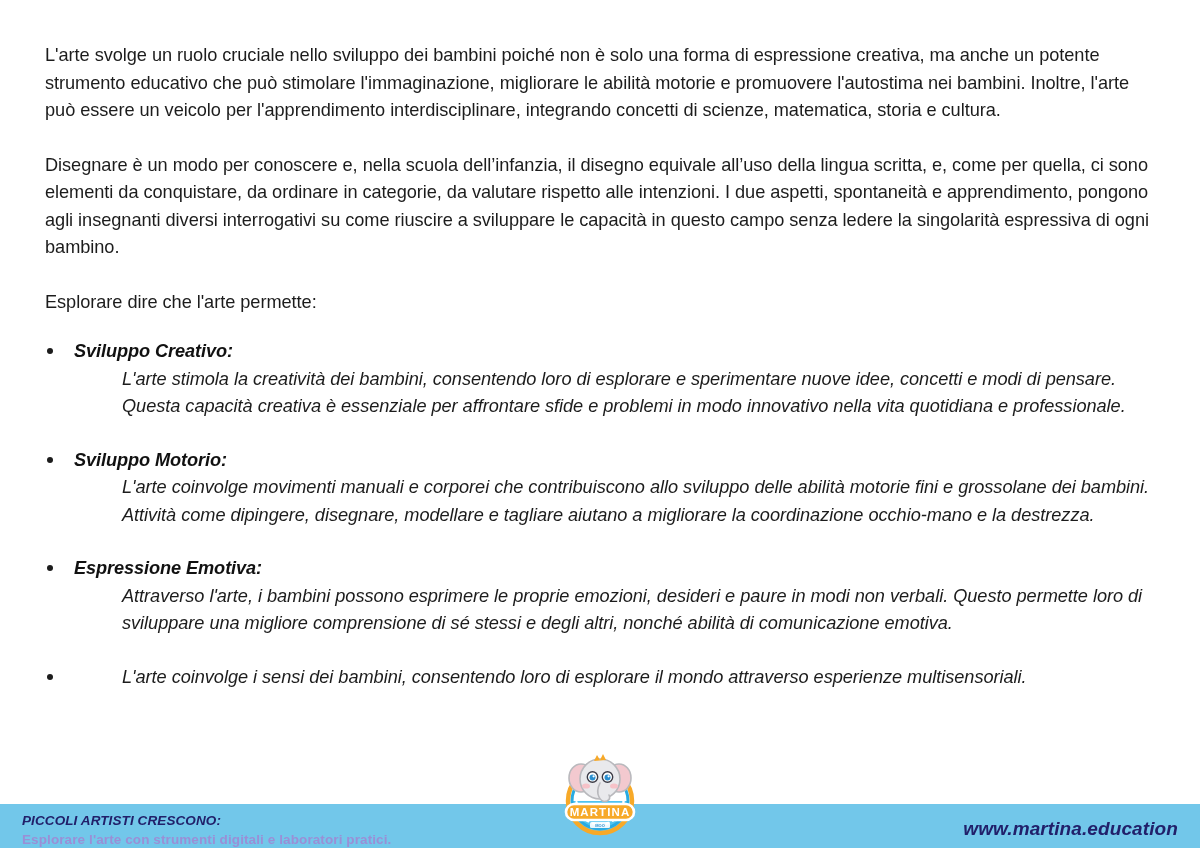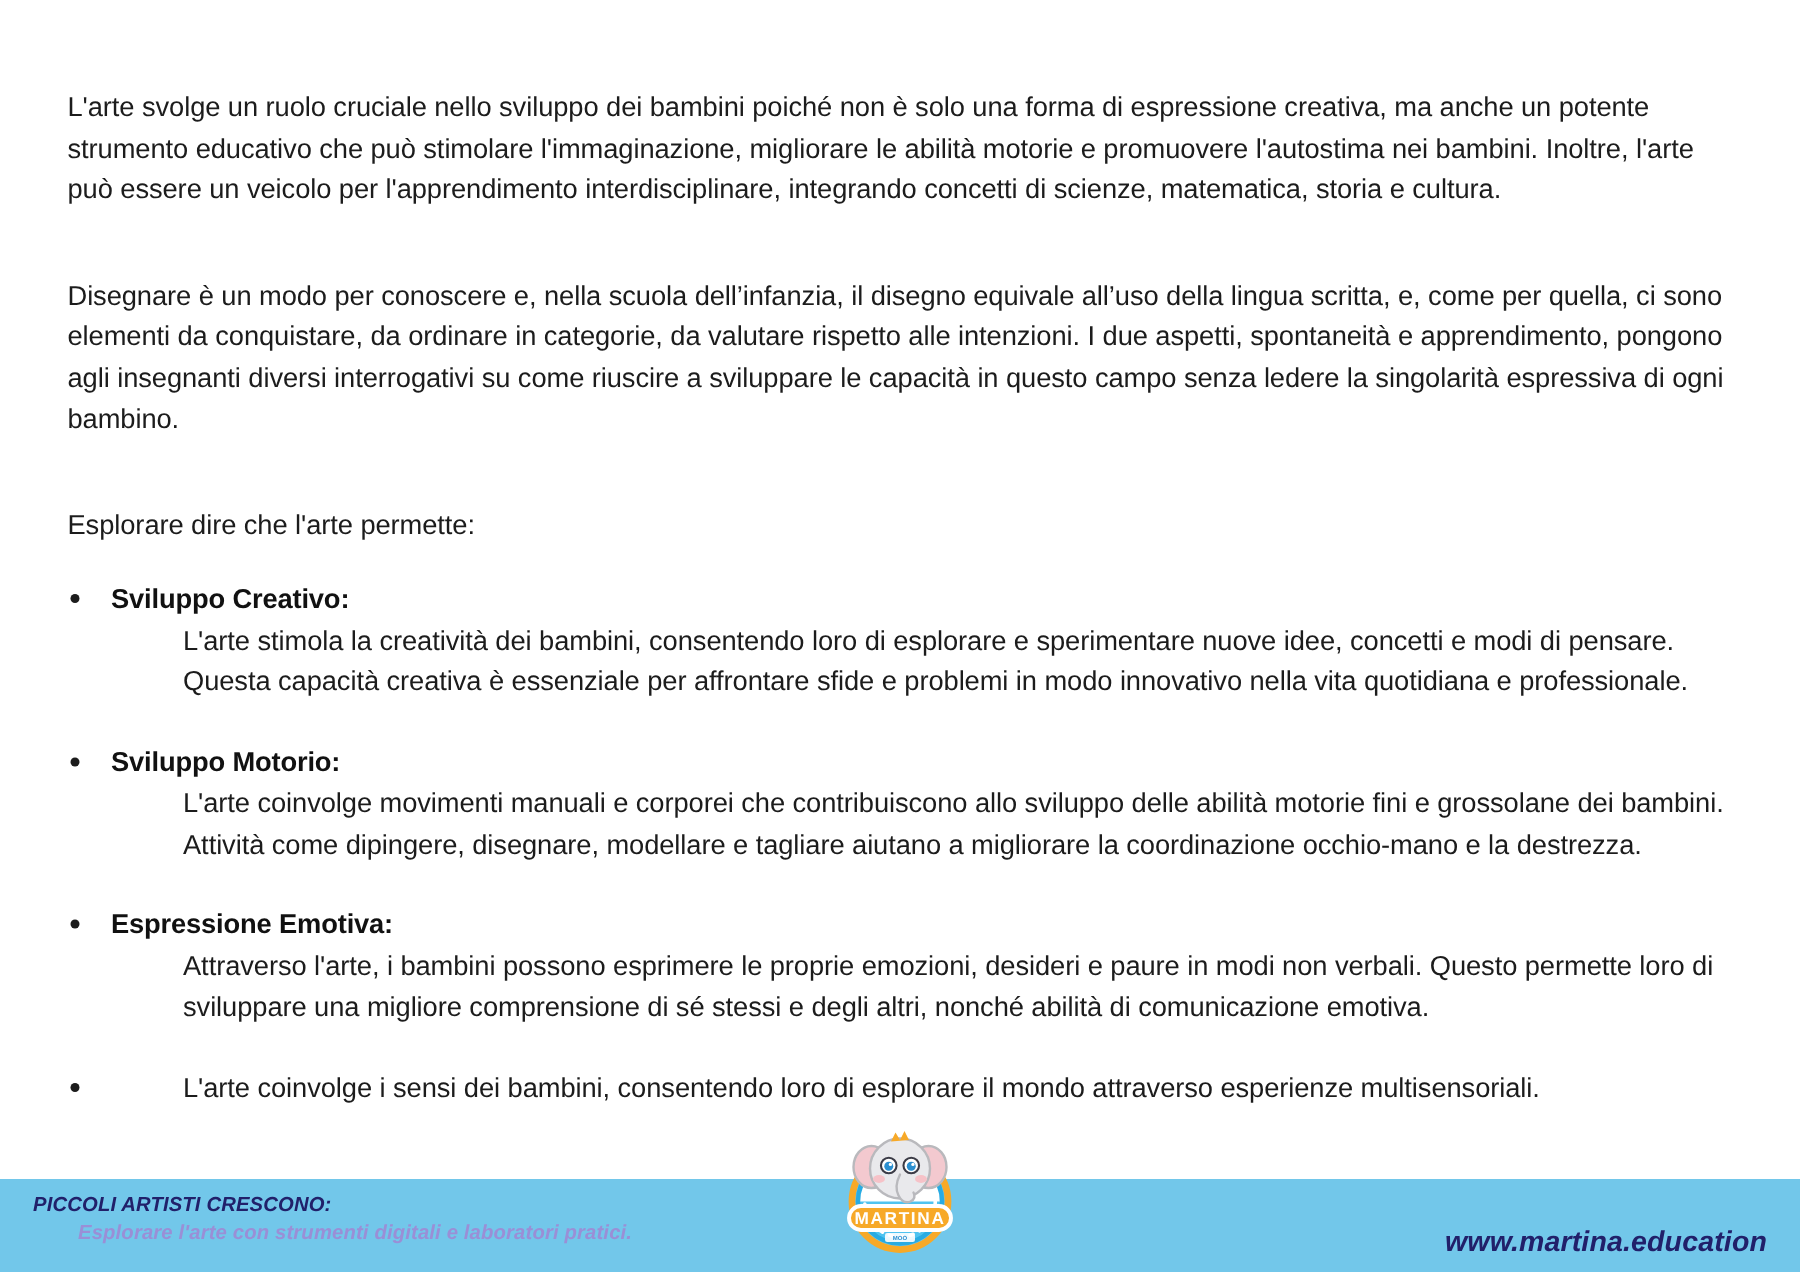--- a/index.html
+++ b/index.html
@@ -23,35 +23,36 @@
   }
 
   .content {
     position: absolute;
     left: 45px;
     top: 42px;
     width: 1110px;
   }
 
   p.para {
-    margin: 16px 0 0 0;
+    margin: 0 0 0 0;
     font-size: 18.2px;
     line-height: 27.5px;
     color: #1c1c1c;
     letter-spacing: -0.05px;
   }
 
   .gap-1 { height: 27px; }
   .gap-2 { height: 27px; }
   .gap-3 { height: 22px; }
 
   ul.bullets {
     list-style: none;
     margin: 0;
     padding: 0;
+    font-style: italic;
   }
 
   li.bullet-item {
     position: relative;
     padding-left: 29px;
     margin-bottom: 26px;
   }
   li.bullet-item:last-child { margin-bottom: 0; }
 
   li.bullet-item .dot {
@@ -81,21 +82,21 @@
     letter-spacing: -0.05px;
     margin-left: 48px;
   }
 
   
   .footer {
     position: absolute;
     left: 0;
     right: 0;
     bottom: 0;
-    height: 62px;
+    height: 44px;
     background: #72c7ea;
   }
 
   .footer-text {
     position: absolute;
     left: 22px;
     top: 7px;
     line-height: 19px;
   }
   .footer-line1 {
@@ -103,24 +104,22 @@
     font-size: 13.5px;
     font-weight: bold;
     font-style: italic;
     color: #21206a;
     letter-spacing: 0.1px;
   }
   .footer-line2 {
     display: block;
     font-size: 13.5px;
     font-weight: bold;
-    font-style: italic;
     color: #9a8fd6;
     letter-spacing: 0.1px;
-    margin-left: 30px;
   }
 
   .footer-url {
     position: absolute;
     right: 22px;
     bottom: 8px;
     font-size: 19px;
     font-weight: bold;
     font-style: italic;
     color: #21206a;

